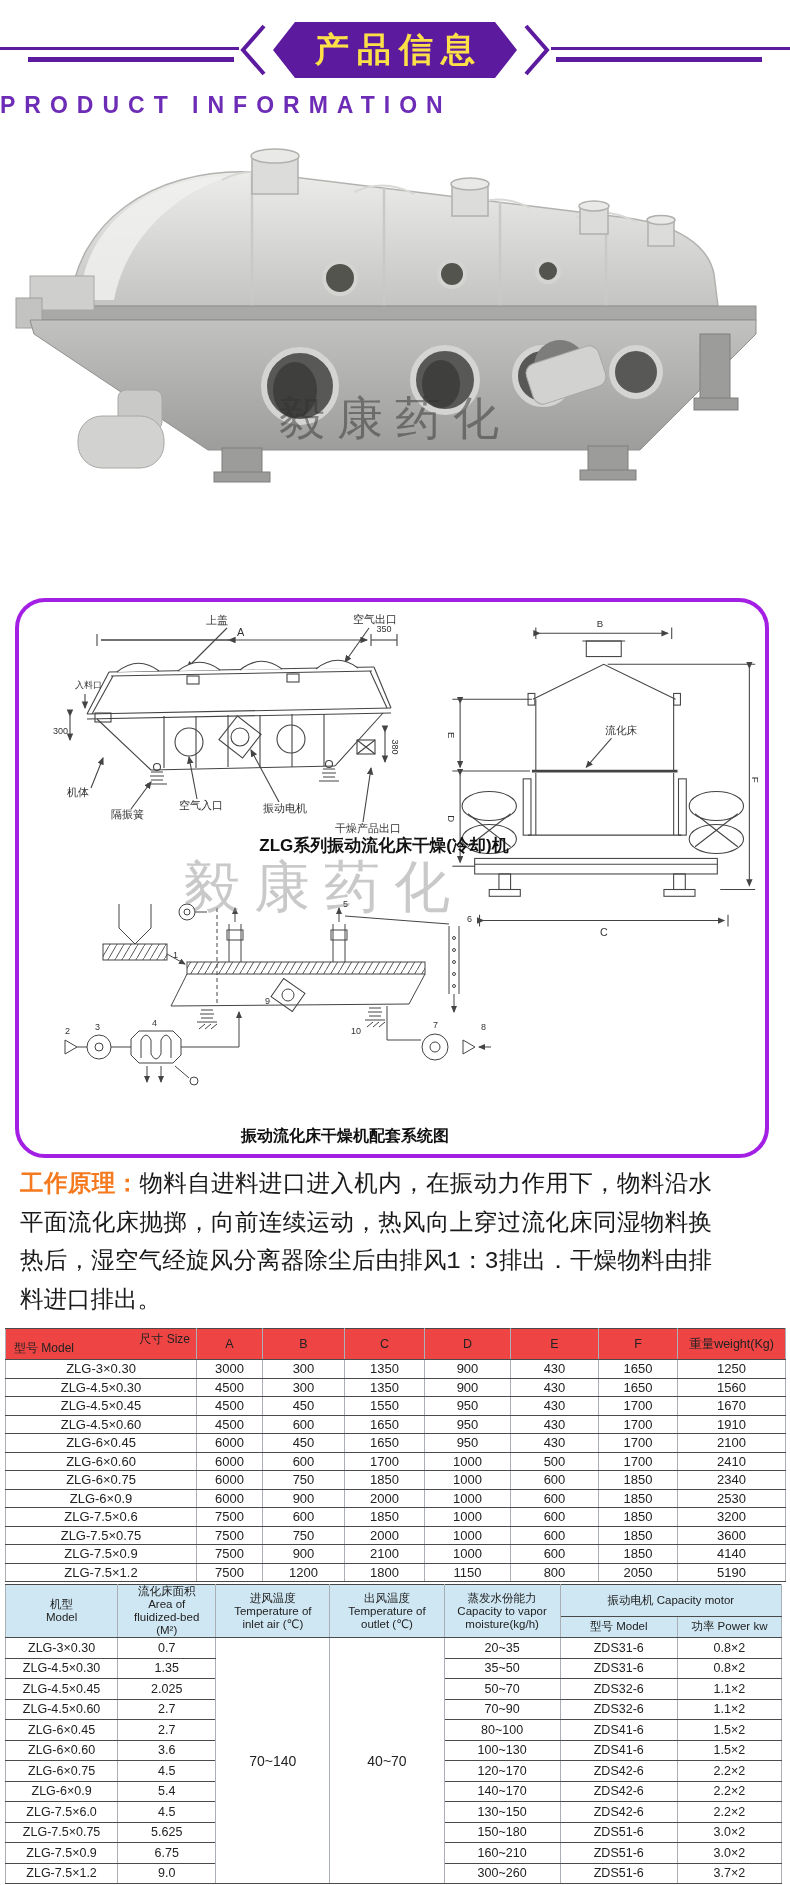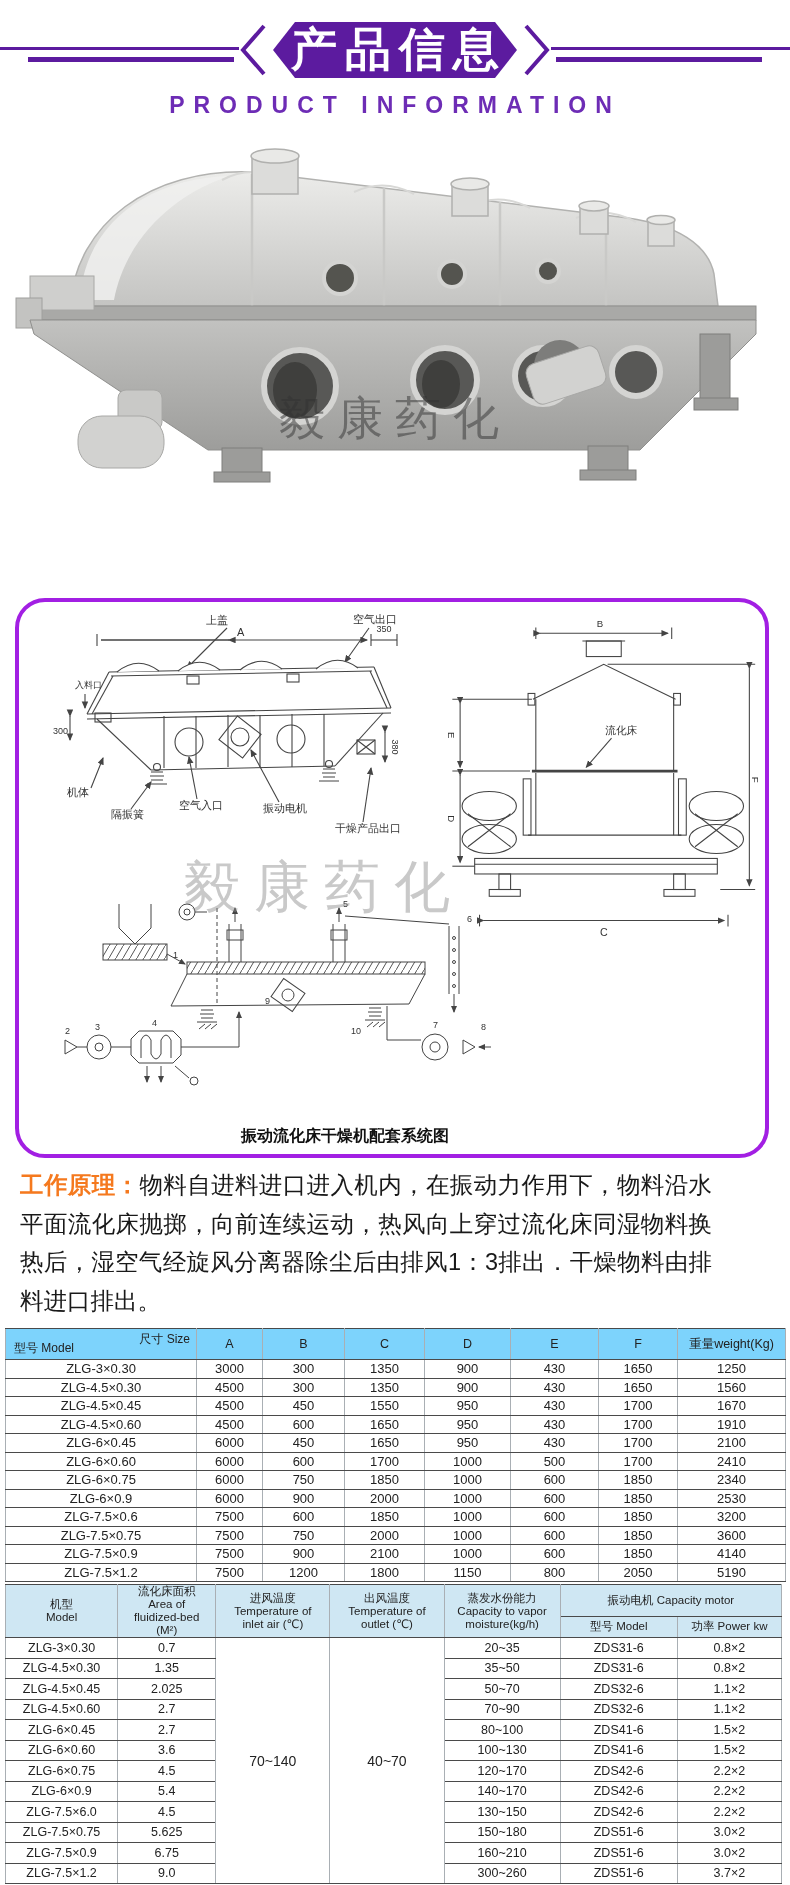--- a/index.html
+++ b/index.html
@@ -10,55 +10,55 @@
   
   #banner{left:0;top:0;width:790px;height:128px;}
   .ln{position:absolute;background:#5c1b9f;}
   #ln-thin-l{left:0;top:47px;width:239px;height:3px;}
   #ln-thick-l{left:28px;top:57px;width:206px;height:5px;}
   #ln-thin-r{left:551px;top:47px;width:239px;height:3px;}
   #ln-thick-r{left:556px;top:57px;width:206px;height:5px;}
   #badge{position:absolute;left:273px;top:22px;width:244px;height:56px;background:#5c1b9f;
          clip-path:polygon(22px 0,222px 0,244px 28px,222px 56px,22px 56px,0 28px);
          display:flex;align-items:center;justify-content:center;}
-  #badge span{color:#ffffff;font-size:46px;font-weight:bold;letter-spacing:8px;padding-left:8px;}
+  #badge span{color:#fde047;font-size:34px;font-weight:bold;letter-spacing:8px;padding-left:8px;}
   .chev{position:absolute;top:22px;width:30px;height:56px;}
   #chev-l{left:238px;} #chev-r{left:522px;}
-  #subtitle{position:absolute;left:0;top:92px;width:790px;text-align:center;
+  #subtitle{position:absolute;left:0;top:92px;width:790px;
             font-size:23px;font-weight:600;letter-spacing:9px;color:#6d2cb5;}
 
   
   #photo{left:0;top:128px;width:790px;height:364px;}
 
   
   #panel{left:15px;top:598px;width:754px;height:560px;border:4px solid #a21fe3;
          border-radius:30px;box-sizing:border-box;background:#fff;}
   #panel .cap{position:absolute;font-weight:bold;color:#111;z-index:2;}
   #cap-main{left:150px;top:232px;width:430px;text-align:center;font-size:17px;}
   #cap-sys{left:90px;top:524px;width:340px;text-align:right;font-size:16px;}
   #wm2{position:absolute;left:165px;top:248px;font-size:56px;letter-spacing:14px;
        color:rgba(135,135,135,0.45);z-index:1;white-space:nowrap;}
   #legend{position:absolute;left:545px;top:256px;width:202px;z-index:2;}
   .legend-item{text-align:center;font-size:15px;font-weight:600;color:#111;
                line-height:27.4px;white-space:nowrap;}
   svg text{font-family:"Liberation Sans","DejaVu Sans",sans-serif;fill:#333;stroke:none;}
 
   
   #principle{left:20px;top:1166px;width:692px;font-size:23.5px;line-height:38.5px;
-             color:#191919;text-align:justify;}
+             color:#191919;text-align:justify;font-family:Liberation Mono, monospace;}
   #principle .lbl{color:#f5791e;font-weight:bold;}
 
   
   table{border-collapse:collapse;table-layout:fixed;background:#fff;}
   #table1{position:absolute;left:5px;top:1328px;width:780px;}
   #table2{position:absolute;left:5px;top:1584px;width:777px;}
   th,td{border-left:1px solid #a9afb4;border-right:1px solid #a9afb4;
         border-top:1.4px solid #4a4a4a;border-bottom:1.4px solid #4a4a4a;
         text-align:center;vertical-align:middle;padding:0;overflow:hidden;}
-  #table1 th{background:#7dd3fc;height:30px;font-size:12.5px;font-weight:normal;color:#222;}
+  #table1 th{background:#ef4444;height:30px;font-size:12.5px;font-weight:normal;color:#222;}
   #table1 td{height:17.5px;font-size:13px;color:#222;}
   #table2 th{background:#cfe7f3;font-size:11.5px;line-height:13px;font-weight:normal;
              color:#222;white-space:pre-line;}
   #table2 .h-top th{height:30px;}
   #table2 .h-sub th{height:20px;}
   #table2 td{height:19.5px;font-size:12.5px;color:#222;}
   #table2 td.temp-merged{font-size:14px;}
   .diag{position:relative;background-color:#cfe7f3;
         background-image:linear-gradient(to bottom right,
           transparent 49.3%, #6a7680 49.3%, #6a7680 50.7%, transparent 50.7%);}
@@ -288,20 +288,21 @@
         <line x1="54" y1="316" x2="302" y2="316" marker-start="url(#ah)" marker-end="url(#ah)"></line>
       </g>
       <text x="174" y="14" font-size="10" text-anchor="middle">B</text>
       <text x="196" y="124" font-size="11" text-anchor="middle">流化床</text>
       <text x="20" y="128" font-size="10" text-anchor="middle" transform="rotate(90 20 125)">E</text>
       <text x="20" y="214" font-size="10" text-anchor="middle" transform="rotate(90 20 211)">D</text>
       <text x="336" y="172" font-size="10" text-anchor="middle" transform="rotate(90 334 169)">F</text>
       <text x="178" y="332" font-size="11" text-anchor="middle">C</text>
     </svg>
 
+    <div class="cap" id="cap-main">ZLG系列振动流化床干燥(冷却)机</div>
 
     <svg class="abs" style="left:20px;top:296px;" width="460" height="226" viewBox="0 0 460 226">
       <defs>
         <pattern id="ht" patternUnits="userSpaceOnUse" width="7" height="12">
           <path d="M0,12 L7,0" stroke="#555" stroke-width="1"></path>
         </pattern>
       </defs>
       <g stroke="#444" stroke-width="1" fill="none">
         <path d="M80,6 L80,30 M112,6 L112,30 M80,30 L96,46 M112,30 L96,46"></path>
         <rect x="64" y="46" width="64" height="16" fill="url(#ht)"></rect>

